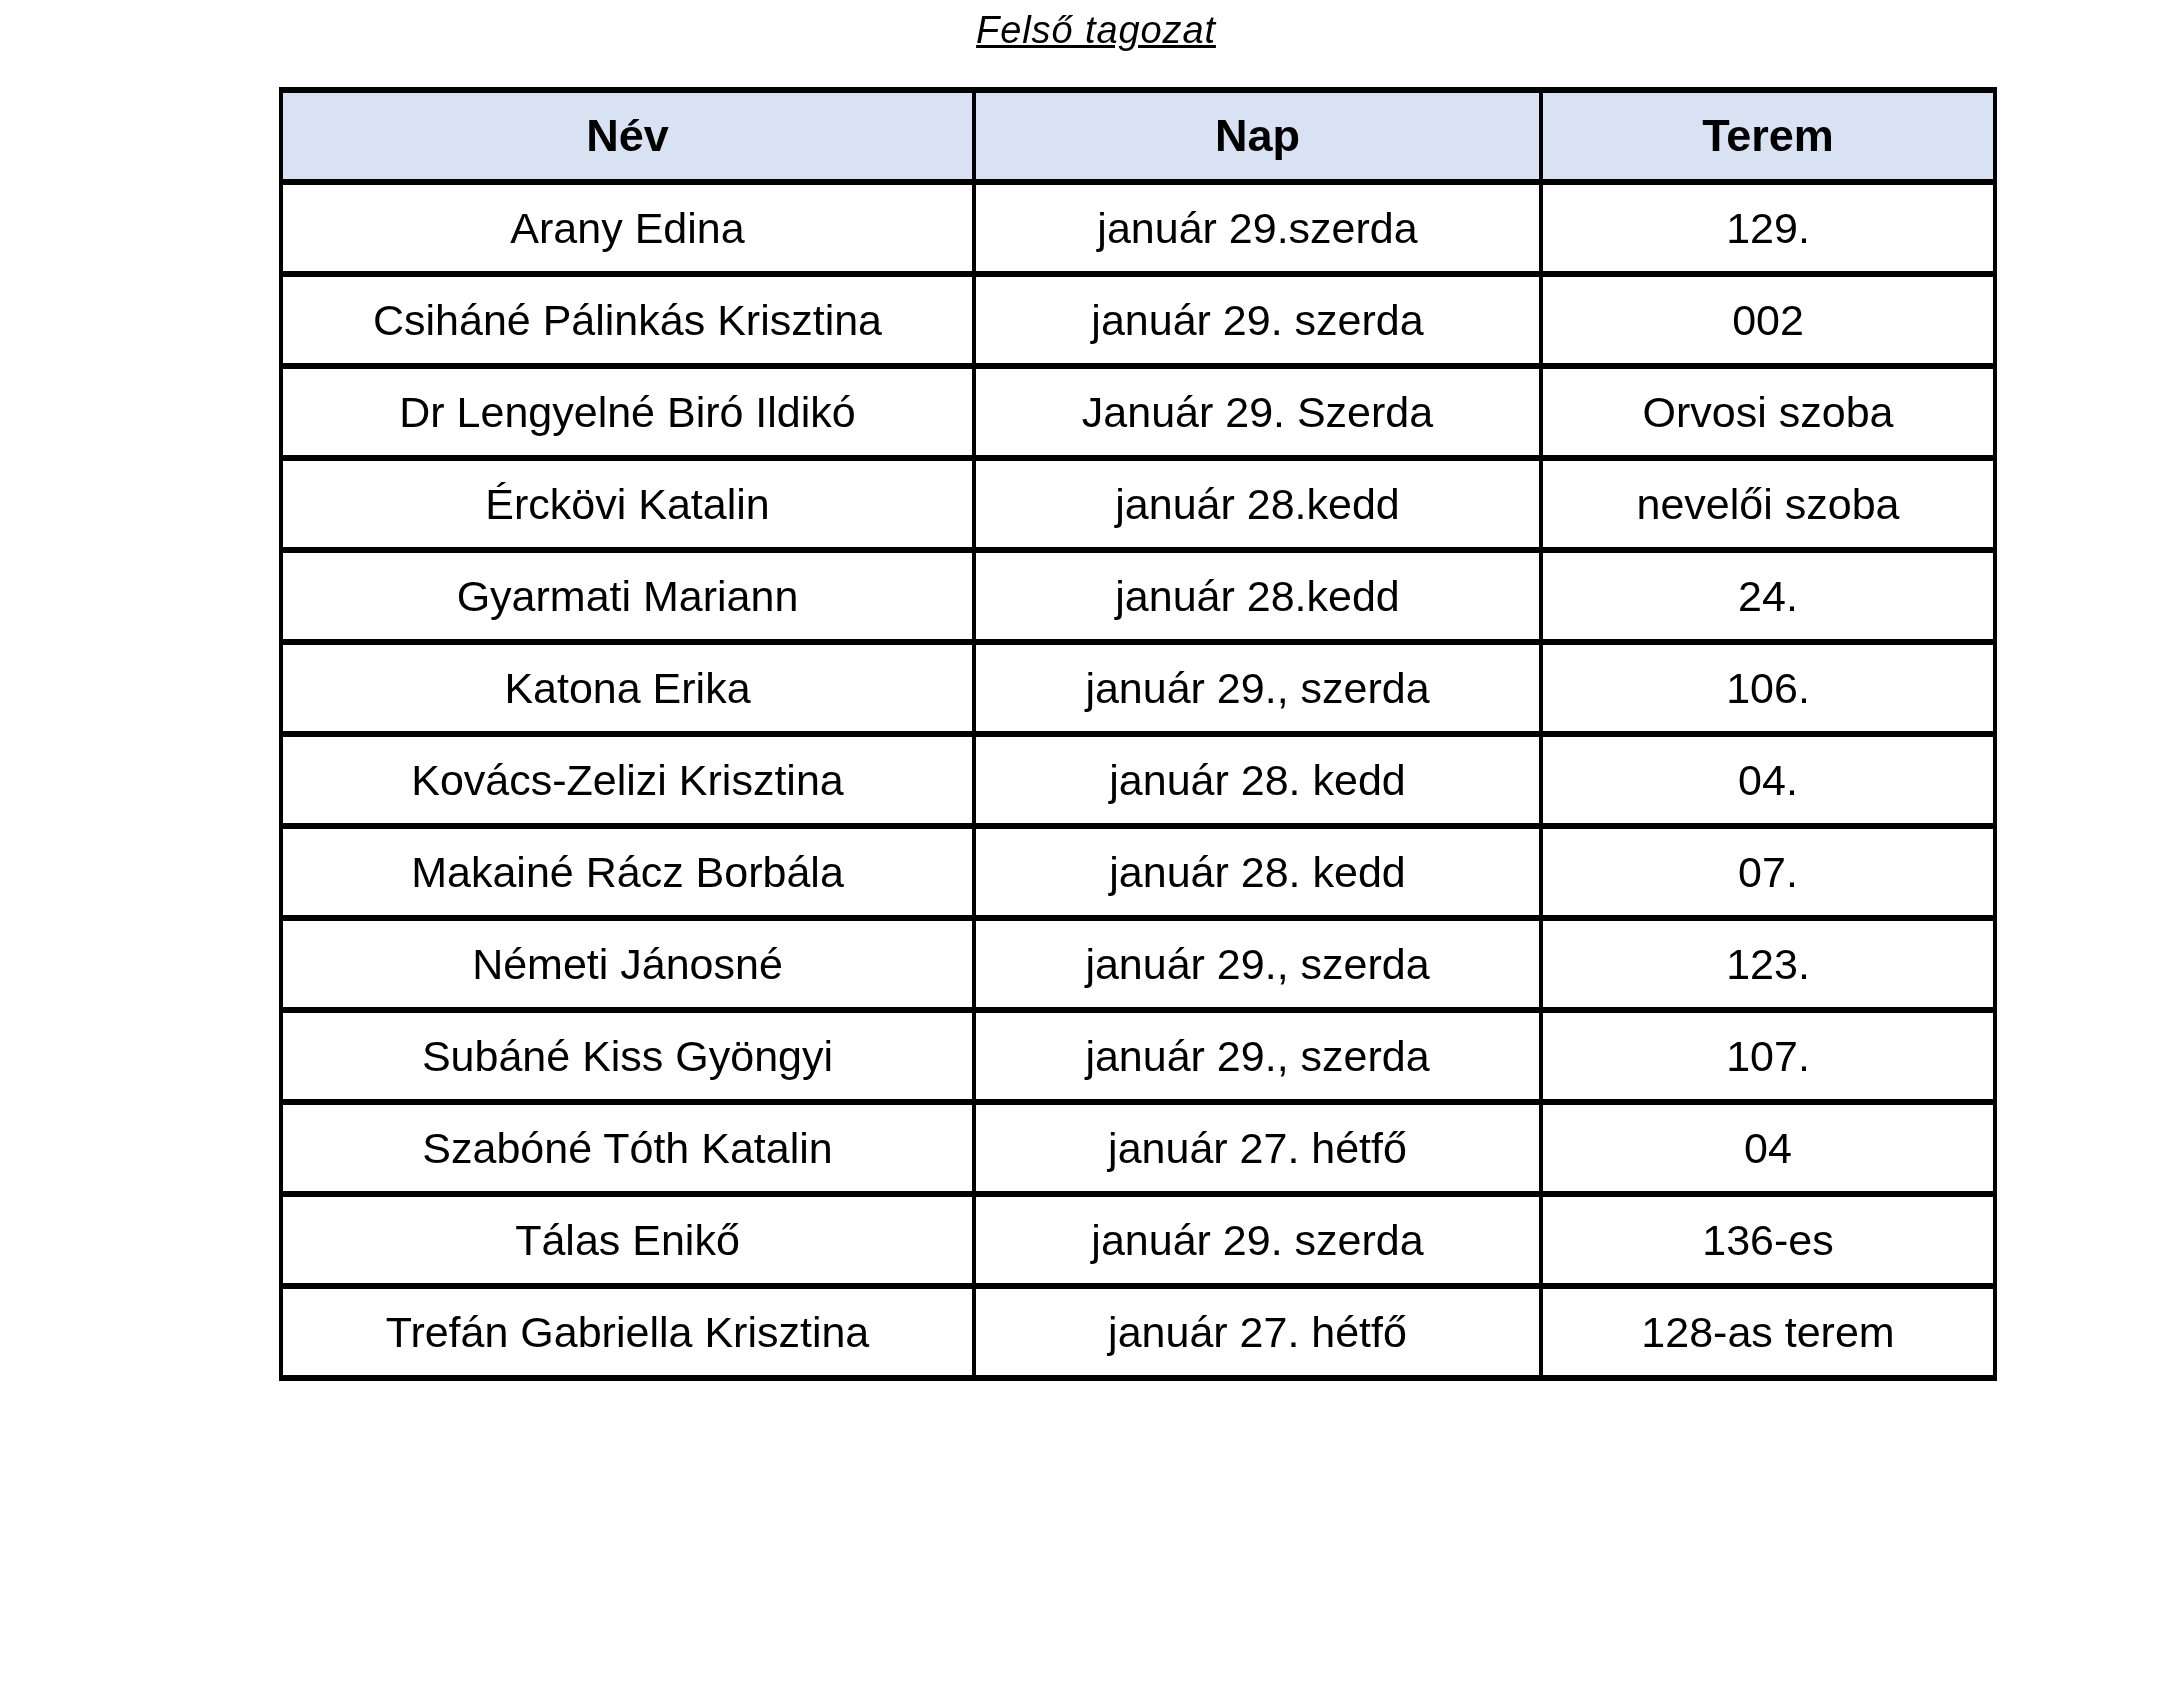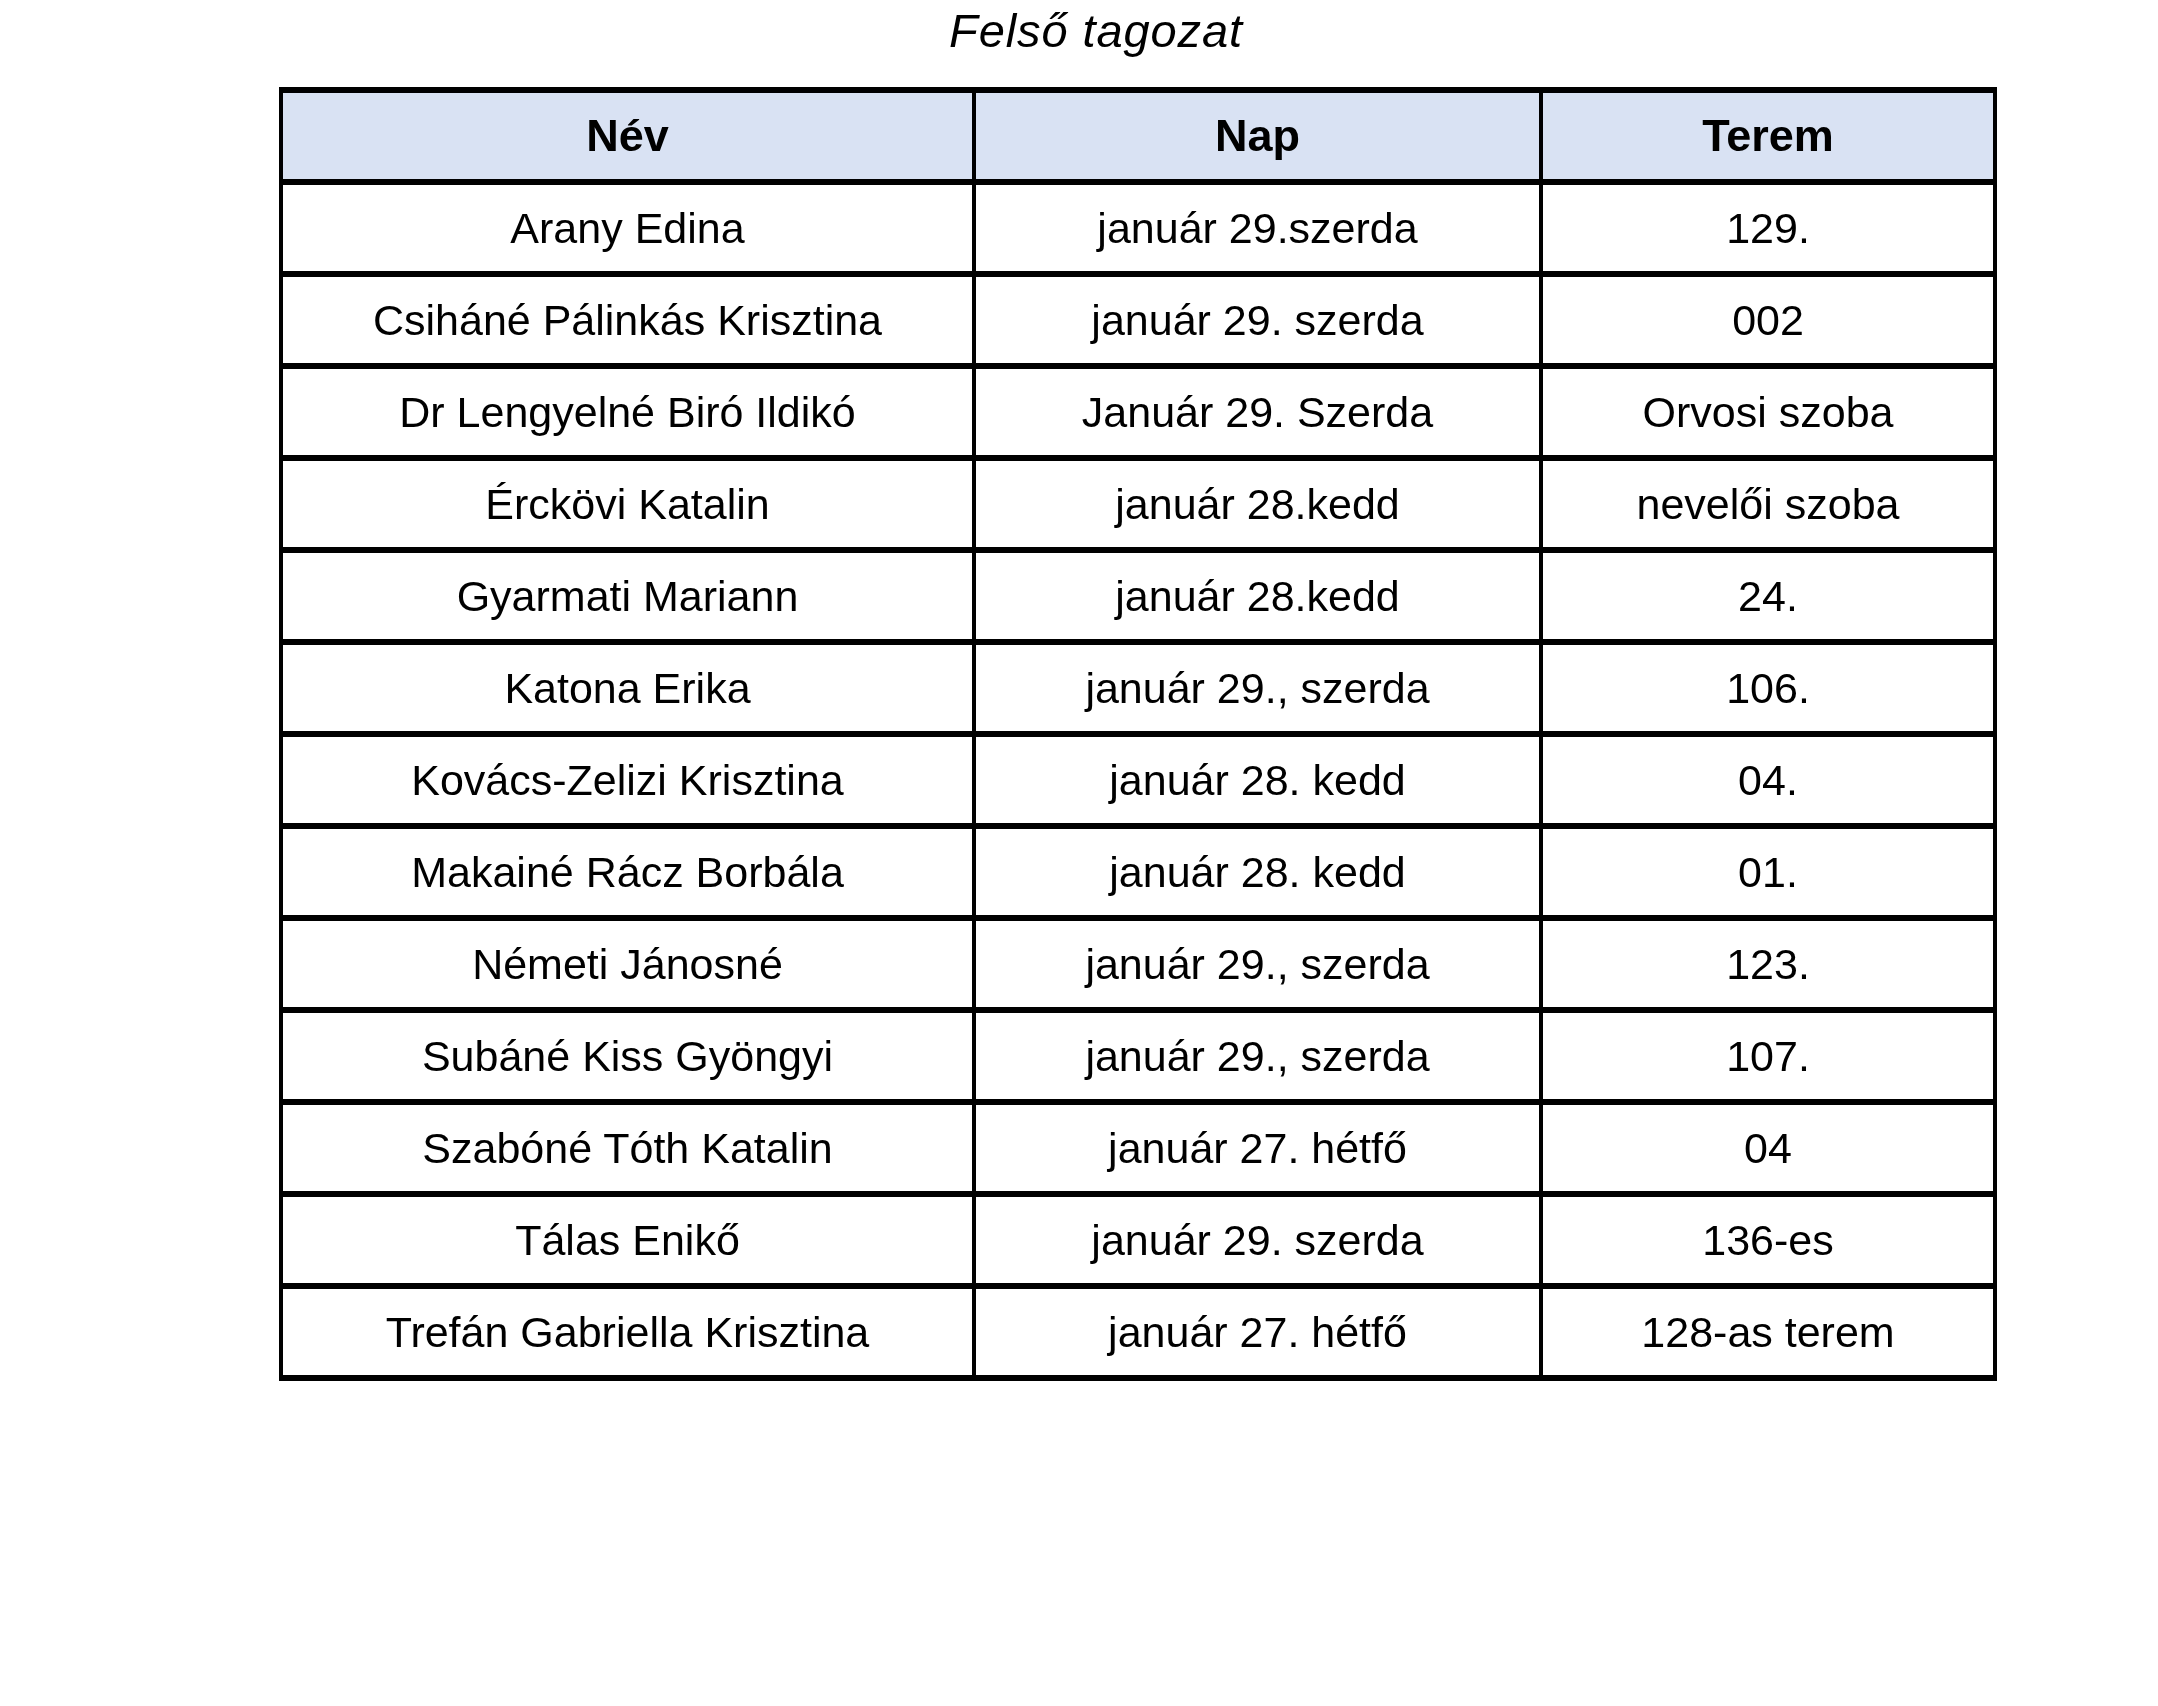--- a/index.html
+++ b/index.html
@@ -16,24 +16,25 @@
     overflow: hidden;
   }
   .doc-title {
     position: absolute;
     left: 239px;
     top: 0px;
     width: 1714px;
     height: 61px;
     line-height: 61px;
     text-align: center;
-    font-size: 47px;
+    font-size: 38px;
     font-style: italic;
     font-weight: 500;
     letter-spacing: 0.9px;
+    text-decoration: underline;
   }
   table.schedule {
     position: absolute;
     left: 239px;
     top: 87px;
     width: 1714px;
     border-collapse: collapse;
     table-layout: fixed;
     margin-left: 40px;
   }
@@ -113,21 +114,21 @@
         <td>106.</td>
       </tr>
       <tr>
         <td>Kovács-Zelizi Krisztina</td>
         <td>január 28. kedd</td>
         <td>04.</td>
       </tr>
       <tr>
         <td>Makainé Rácz Borbála</td>
         <td>január 28. kedd</td>
-        <td>01.</td>
+        <td>07.</td>
       </tr>
       <tr>
         <td>Németi Jánosné</td>
         <td>január 29., szerda</td>
         <td>123.</td>
       </tr>
       <tr>
         <td>Subáné Kiss Gyöngyi</td>
         <td>január 29., szerda</td>
         <td>107.</td>

